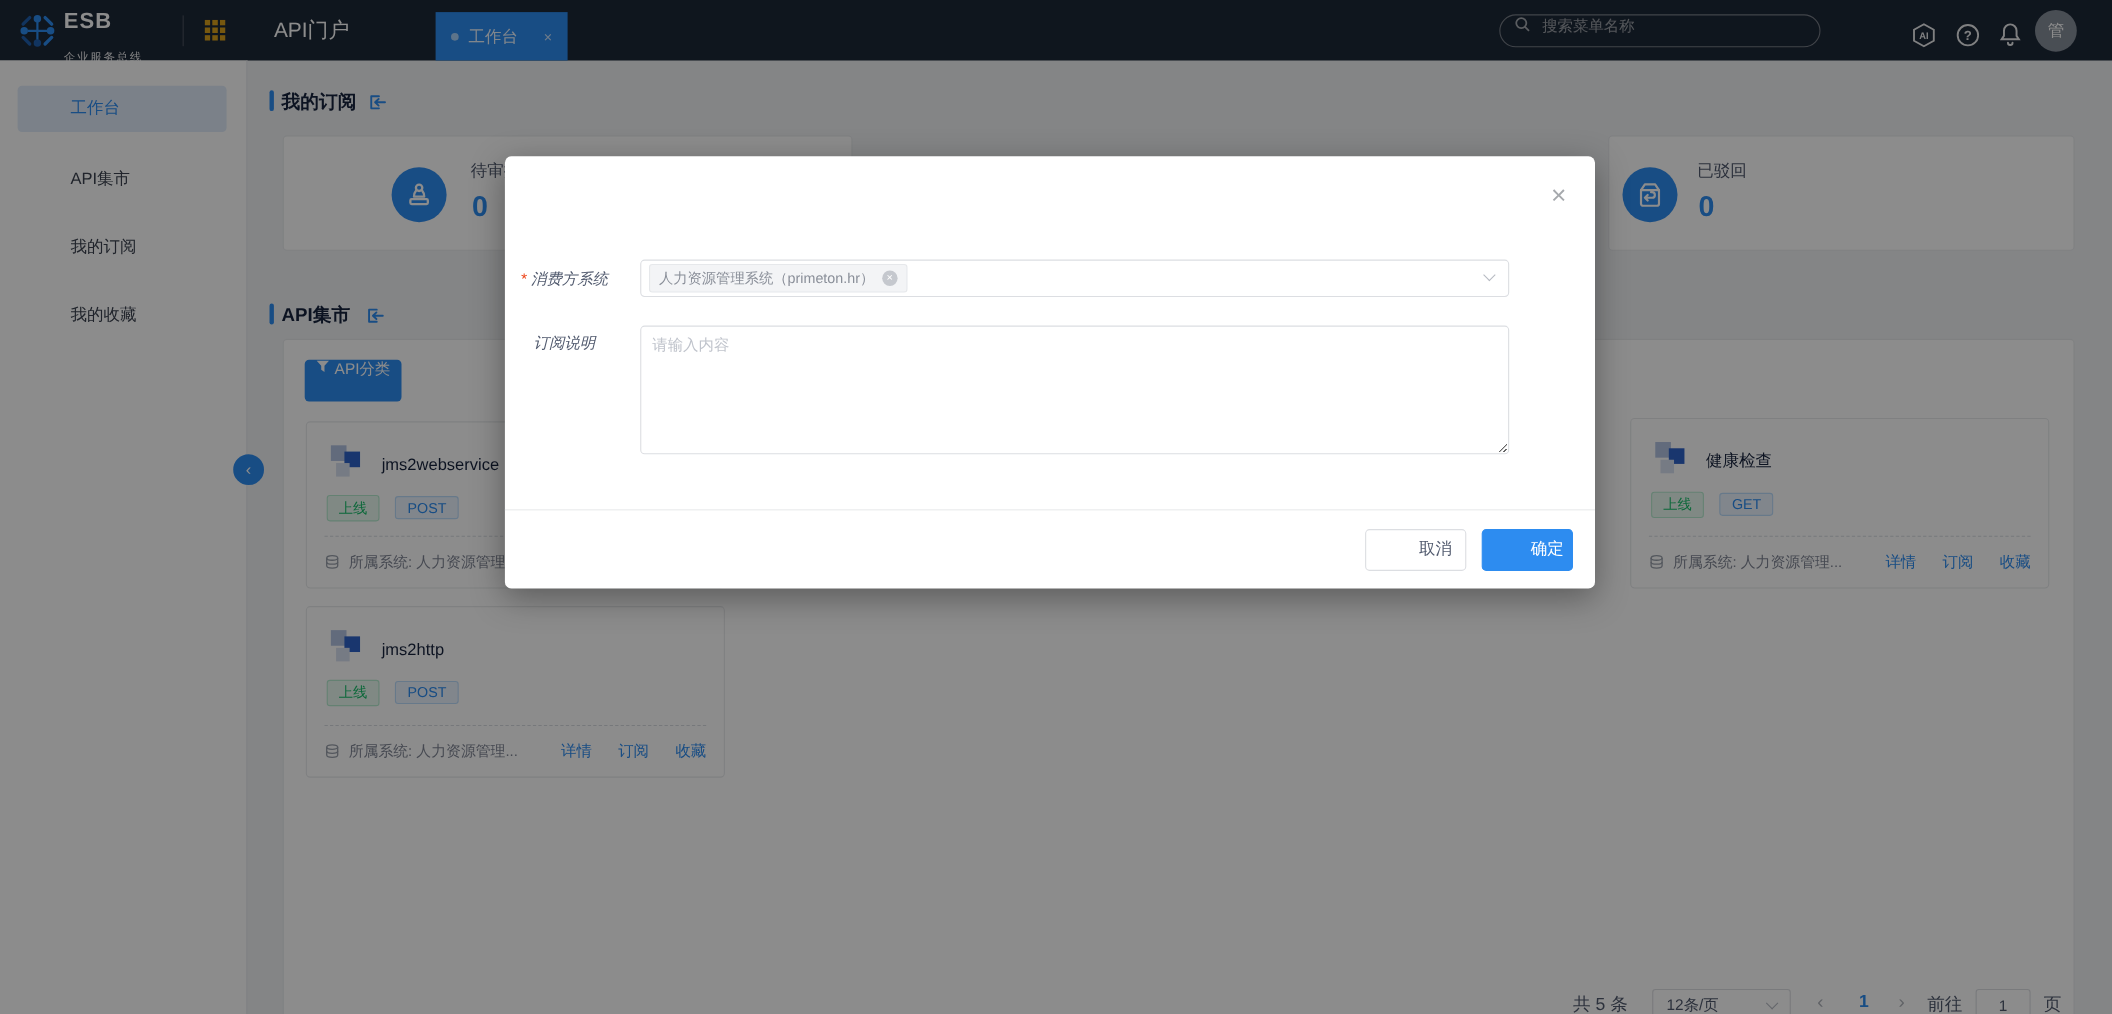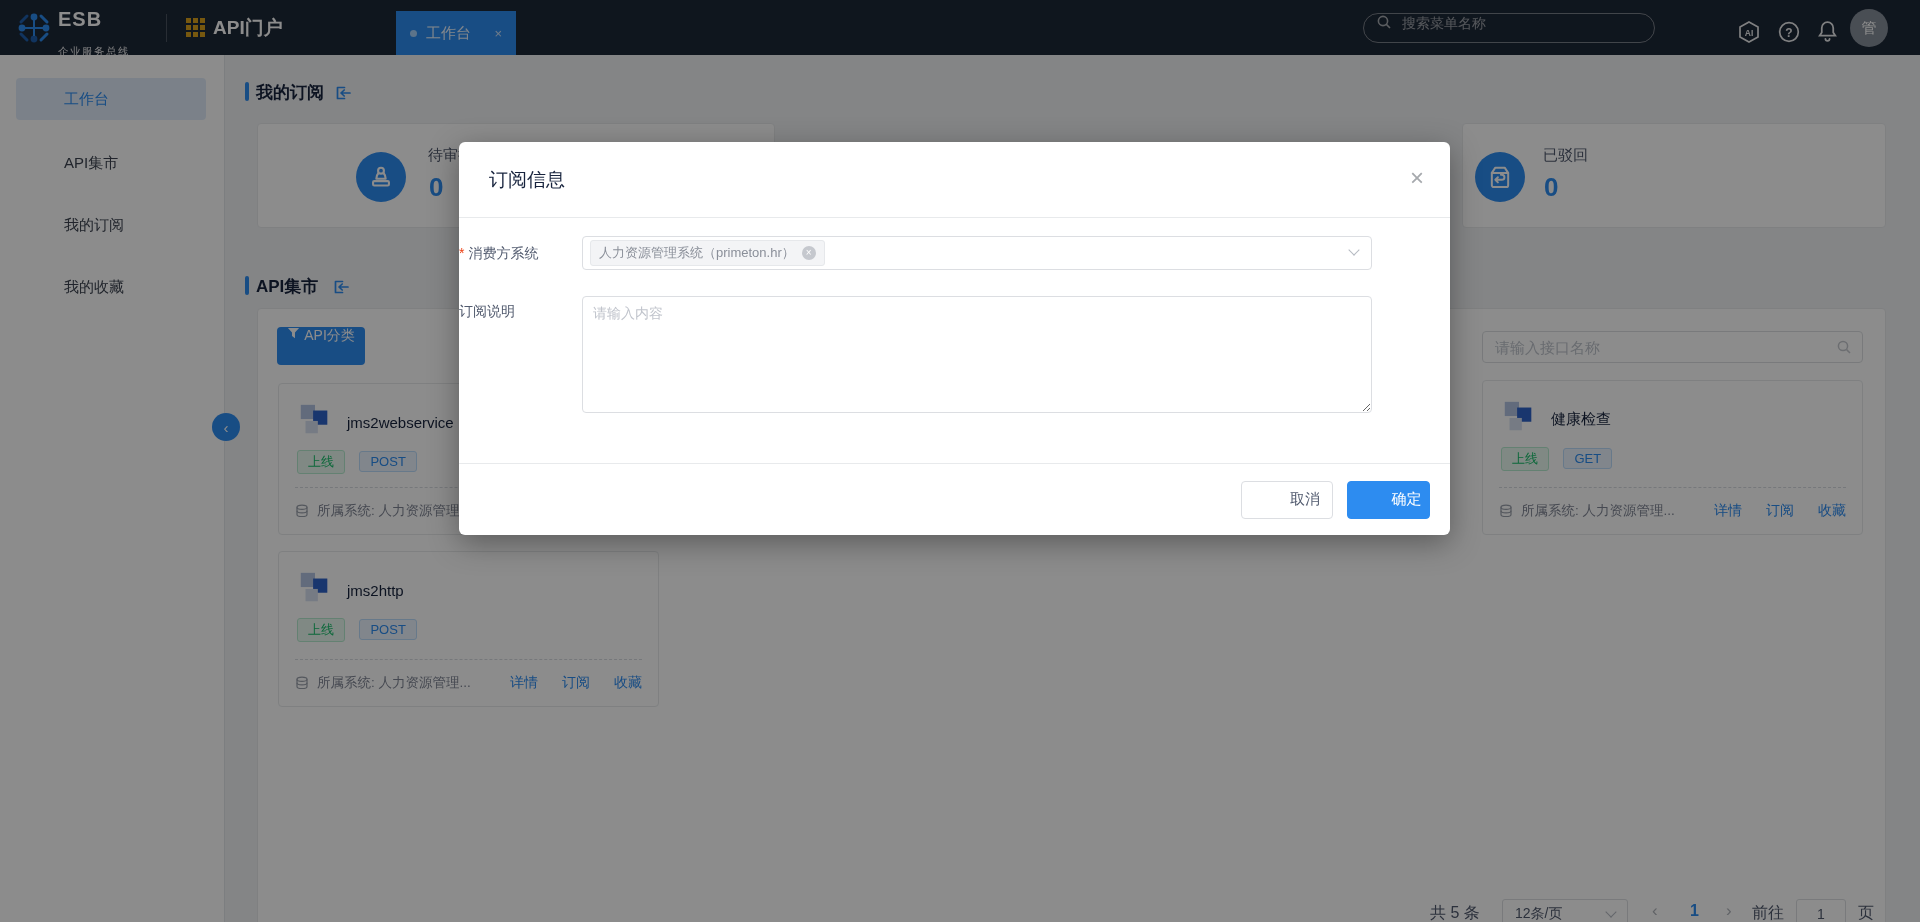--- a/index.html
+++ b/index.html
@@ -4,21 +4,21 @@
 <style>
   html,body{margin:0;padding:0;}
   body{font-family:"Liberation Sans","DejaVu Sans",sans-serif;background:#666;}
   .stage{position:relative;width:1920px;height:922px;background:#f0f2f5;overflow:hidden;}
   .abs{position:absolute;}
   
   .navbar{position:absolute;left:0;top:0;width:1920px;height:55px;background:#1d2837;}
   .logo-title{color:#fff;font-size:20px;font-weight:bold;letter-spacing:1px;line-height:20px;}
   .logo-sub{color:rgba(255,255,255,.9);font-size:10.5px;letter-spacing:1.5px;margin-top:16px;}
   .nav-divider{width:1px;height:28px;background:rgba(255,255,255,.2);}
-  .portal-title{color:#fff;font-size:19px;font-weight:bold;}
+  .portal-title{color:#fff;font-size:19px;font-weight:normal;margin-left:36px;}
   .nav-tab{position:absolute;left:396px;top:11px;height:44px;width:120px;background:#2d8cf0;display:flex;align-items:center;padding:0 14px;box-sizing:border-box;cursor:pointer;}
   .nav-tab .dot{width:7px;height:7px;border-radius:50%;background:#aad3fb;margin-right:9px;}
   .nav-tab .lbl{color:#eaf4ff;font-size:15px;flex:1;}
   .nav-tab .cls{color:rgba(255,255,255,.75);font-size:13px;}
   .nav-search{position:absolute;left:1363px;top:13px;width:292px;height:30px;border:1px solid rgba(255,255,255,.4);border-radius:15px;box-sizing:border-box;display:flex;align-items:flex-start;padding:0 12px;}
   .nav-search input{flex:1;background:transparent;border:none;outline:none;color:rgba(255,255,255,.85);font-size:14px;font-family:inherit;}
   .nav-search input::placeholder{color:rgba(255,255,255,.55);}
   .nav-ico{position:absolute;top:20px;width:22px;height:22px;color:rgba(255,255,255,.9);}
   .avatar{position:absolute;left:1850px;top:9px;width:38px;height:38px;border-radius:50%;background:#868f9a;color:#fff;font-size:15px;display:flex;align-items:center;justify-content:center;}
   
@@ -53,21 +53,21 @@
   .pg-txt{position:absolute;font-size:16px;color:#515a6e;}
   .pg-box{position:absolute;height:30px;border:1px solid #dcdee2;border-radius:3px;box-sizing:border-box;background:#fff;display:flex;align-items:center;font-size:14px;color:#515a6e;}
   .chev{display:inline-block;width:7px;height:7px;border-right:1.4px solid #b6bac2;border-bottom:1.4px solid #b6bac2;transform:rotate(45deg);margin-top:-4px;}
   
   .collapse{position:absolute;left:212px;top:413px;width:28px;height:28px;border-radius:50%;background:#2d8cf0;color:#fff;display:flex;align-items:center;justify-content:center;font-size:15px;z-index:5;cursor:pointer;}
   
   .overlay{position:absolute;inset:0;background:rgba(0,0,0,0.45);z-index:10;}
   .modal{position:absolute;left:459px;top:142px;width:991px;height:393px;background:#fff;border-radius:6px;box-shadow:0 8px 30px rgba(0,0,0,.35);z-index:20;box-sizing:border-box;}
   .modal-hd{position:absolute;left:0;right:0;top:0;height:76px;border-bottom:1px solid #e8eaec;display:flex;align-items:center;padding:0 30px;box-sizing:border-box;font-size:19px;color:#17233d;font-weight:500;}
   .modal-x{position:absolute;right:26px;top:24px;font-size:24px;color:#a6a9ad;line-height:1;cursor:pointer;font-weight:300;}
-  .f-label{position:absolute;left:0;width:108px;text-align:left;font-size:14px;color:#515a6e;}
+  .f-label{position:absolute;left:0;width:108px;text-align:center;font-size:14px;color:#515a6e;font-style:italic;}
   .req{color:#ed4014;margin-right:4px;}
   .f-select{position:absolute;left:123px;top:94px;width:790px;height:34px;border:1px solid #dcdee2;border-radius:4px;box-sizing:border-box;display:flex;align-items:center;padding:0 30px 0 7px;cursor:pointer;background:#fff;}
   .sel-tag{display:inline-flex;align-items:center;gap:7px;height:24px;background:#f3f4f6;border:1px solid #e6e8eb;border-radius:3px;padding:0 8px;font-size:13px;color:#8a8f99;}
   .sel-tag .bdg{width:14px;height:14px;border-radius:50%;background:#c5c8ce;color:#fff;font-size:10px;line-height:14px;text-align:center;cursor:pointer;}
   .sel-chev{position:absolute;right:13px;top:13px;}
   .f-textarea{position:absolute;left:123px;top:154px;width:790px;height:117px;border:1px solid #dcdee2;border-radius:4px;box-sizing:border-box;padding:8px 10px;font-size:14px;color:#515a6e;font-family:Liberation Serif, serif;resize:both;outline:none;}
   .f-textarea::placeholder{color:#c0c4cc;}
   .modal-ft{position:absolute;left:0;right:0;top:321px;bottom:0;border-top:1px solid #e8eaec;display:flex;justify-content:flex-end;align-items:center;gap:14px;padding:0 20px;}
   .btn{height:38px;border-radius:4px;font-size:15px;display:flex;align-items:center;justify-content:center;cursor:pointer;box-sizing:border-box;padding-left:36px;}
   .btn.plain{width:92px;background:#fff;border:1px solid #dcdee2;color:#515a6e;}
@@ -202,29 +202,20 @@
 
   <div class="panel"></div>
 
   <div class="filter-btn">
     <svg width="13" height="13" viewBox="0 0 14 14">
       <path d="M1 1 h12 L8.6 6 v6 L5.4 9.8 V6 z" fill="#fff"></path>
     </svg>
     <span>API分类</span>
   </div>
 
-  <div class="api-search">
-    <input placeholder="请输入接口名称" style="">
-    <span style="display:flex;">
-      <svg width="16" height="16" viewBox="0 0 16 16" fill="none" stroke="#c5c8ce" stroke-width="1.5">
-        <circle cx="7" cy="7" r="4.6"></circle>
-          <path d="M10.6 10.6 L14 14"></path>
-      </svg>
-    </span>
-  </div>
 
   <div class="api-card" style="left:278px;top:383px;width:381px;height:152px;">
     <div class="hd">
       <span>
         <svg width="36" height="36" viewBox="0 0 38 38">
           <rect x="4" y="3" width="15" height="15" fill="#b3c3e2"></rect>
           <rect x="17" y="9" width="15" height="15" fill="#2f63c8"></rect>
           <rect x="9" y="20" width="13" height="13" fill="#d8e0f0"></rect>
         </svg>
       </span>
@@ -319,23 +310,20 @@
   <div class="pg-txt" style="left:1726px;top:901px;color:#b0b4bb;font-size:17px;">›</div>
   <div class="pg-txt" style="left:1752px;top:903px;">前往</div>
   <div class="pg-box" style="left:1796px;top:899px;width:50px;justify-content:center;">
     <span>1</span>
   </div>
   <div class="pg-txt" style="left:1858px;top:903px;">页</div>
 
   <div class="overlay"></div>
 
   <div class="modal">
-    <div class="modal-hd">
-      <span>订阅信息</span>
-    </div>
     <div class="modal-x">×</div>
 
     <div class="f-label" style="top:103px;">
       <span class="req">*</span><span>消费方系统</span>
     </div>
     <div class="f-select">
       <span class="sel-tag">
         <span>人力资源管理系统（primeton.hr）</span>
         <span class="bdg">×</span>
       </span>

